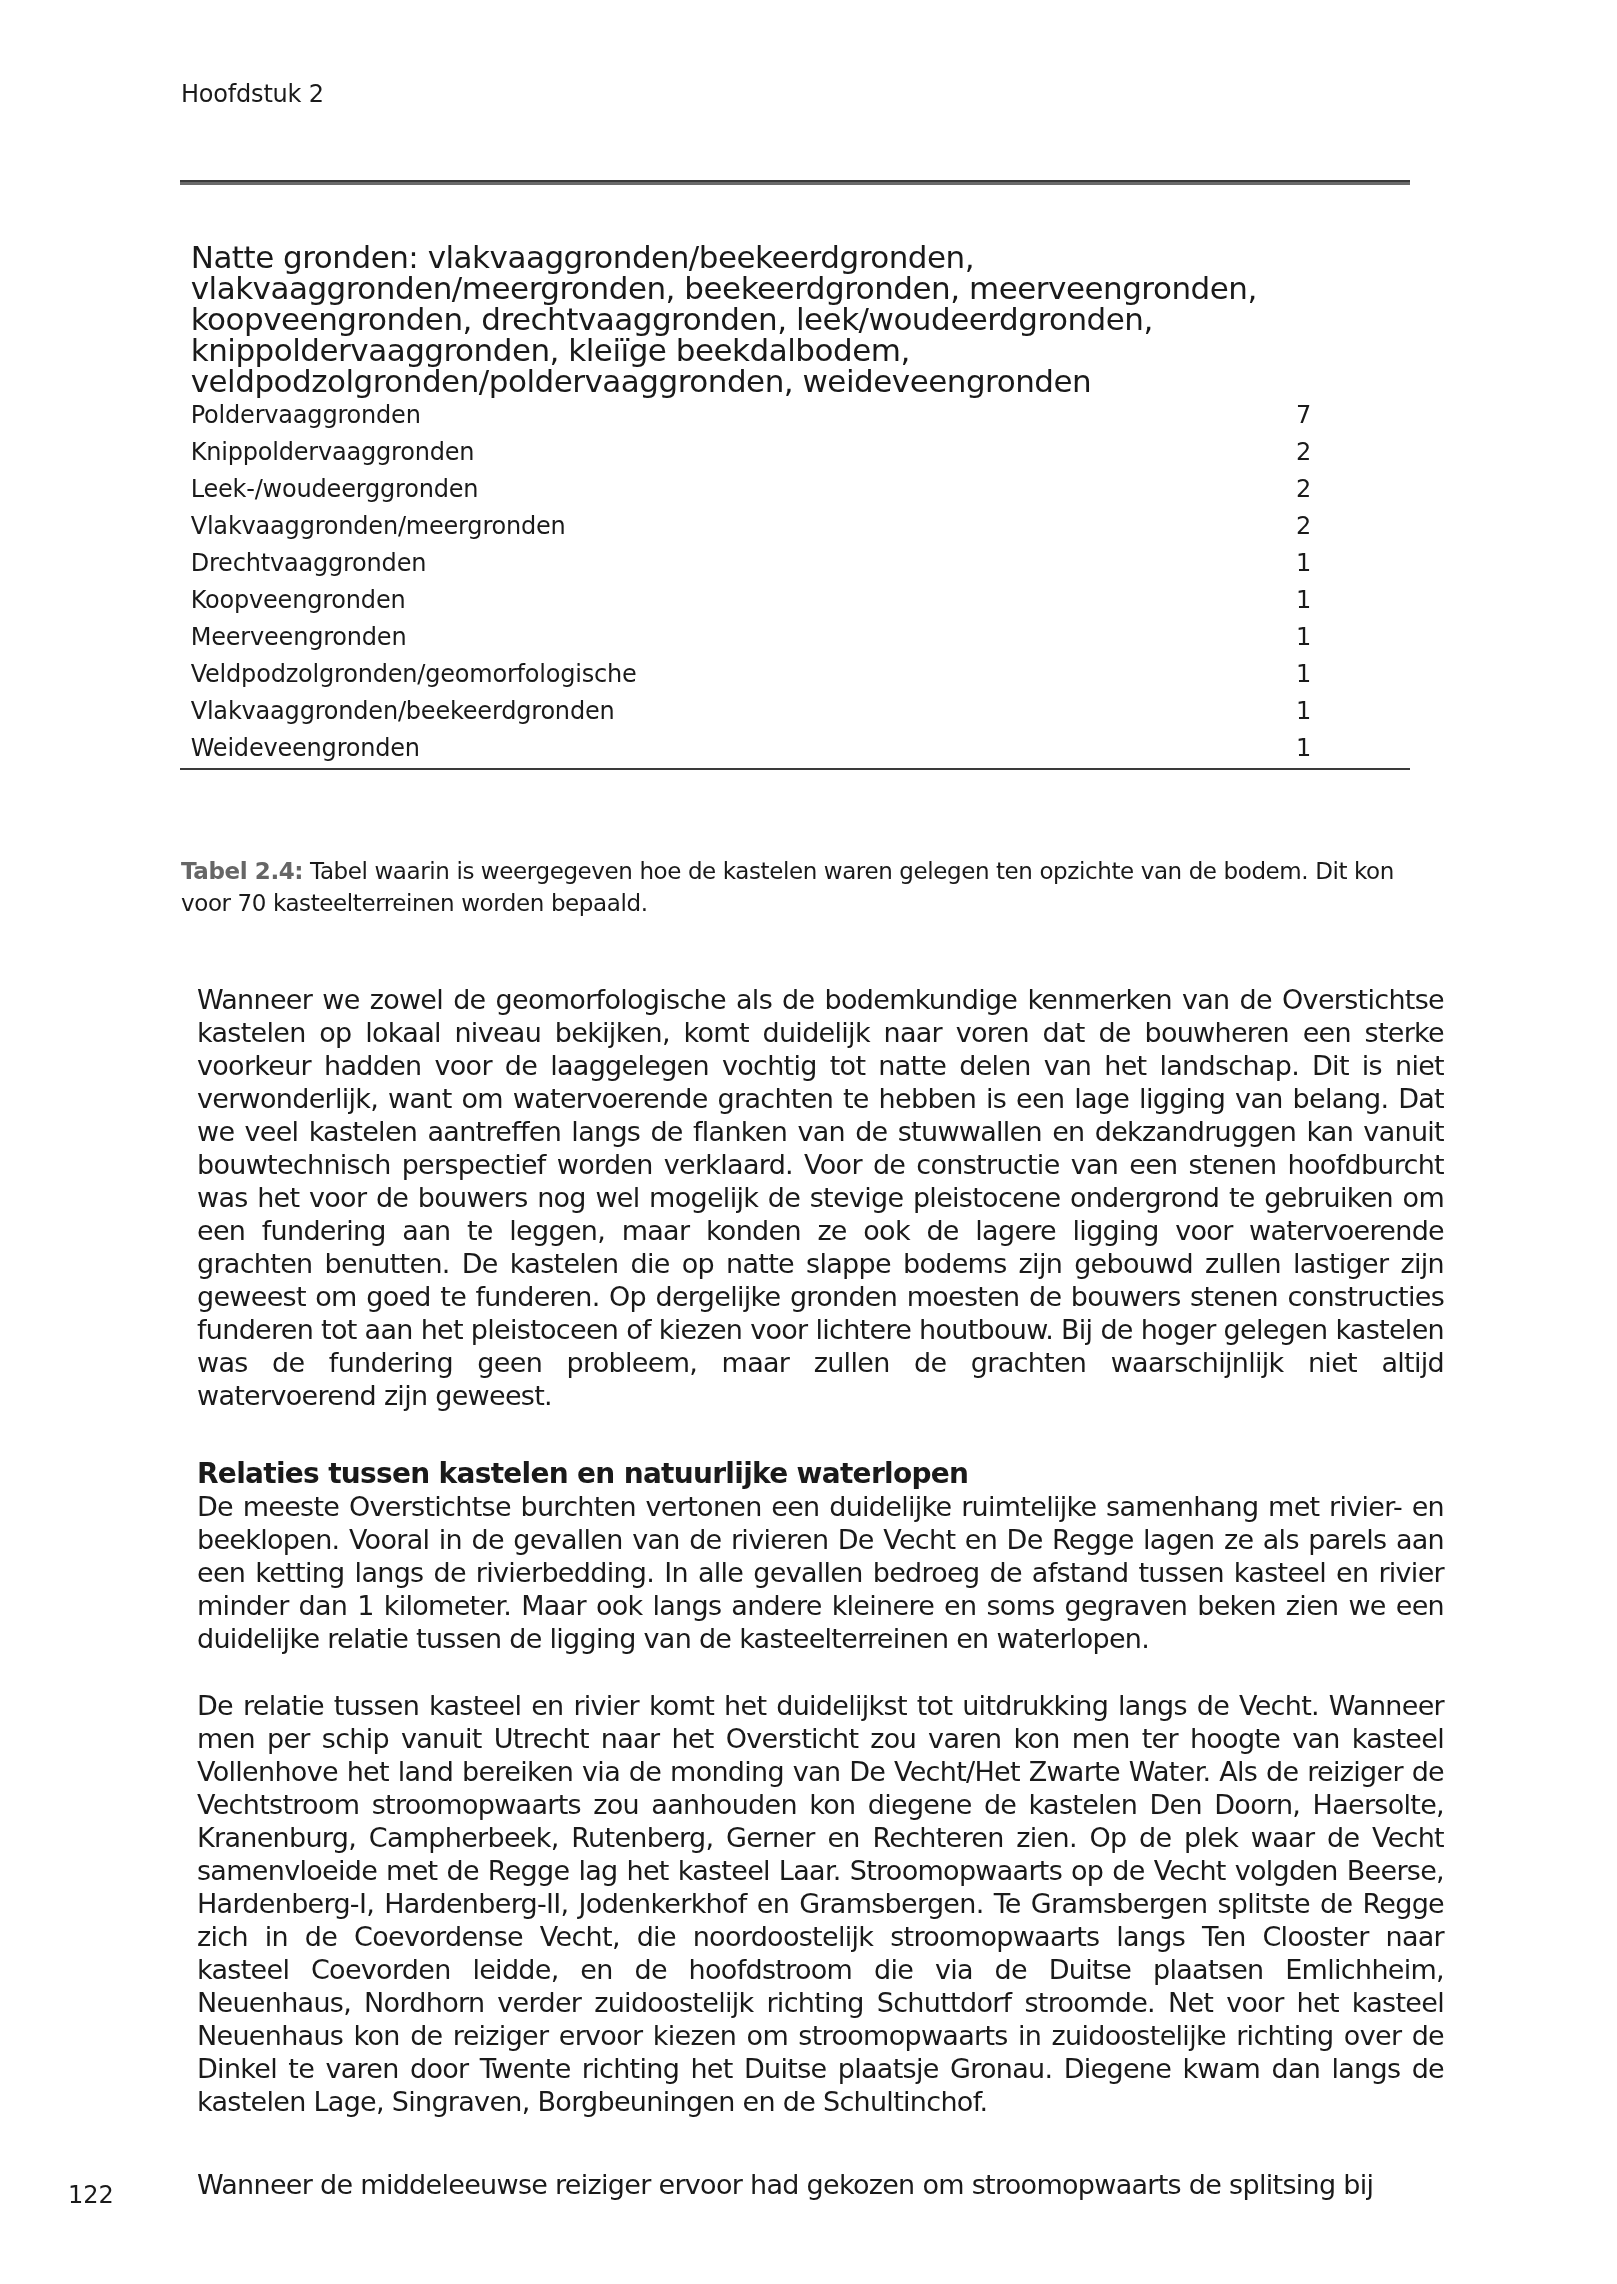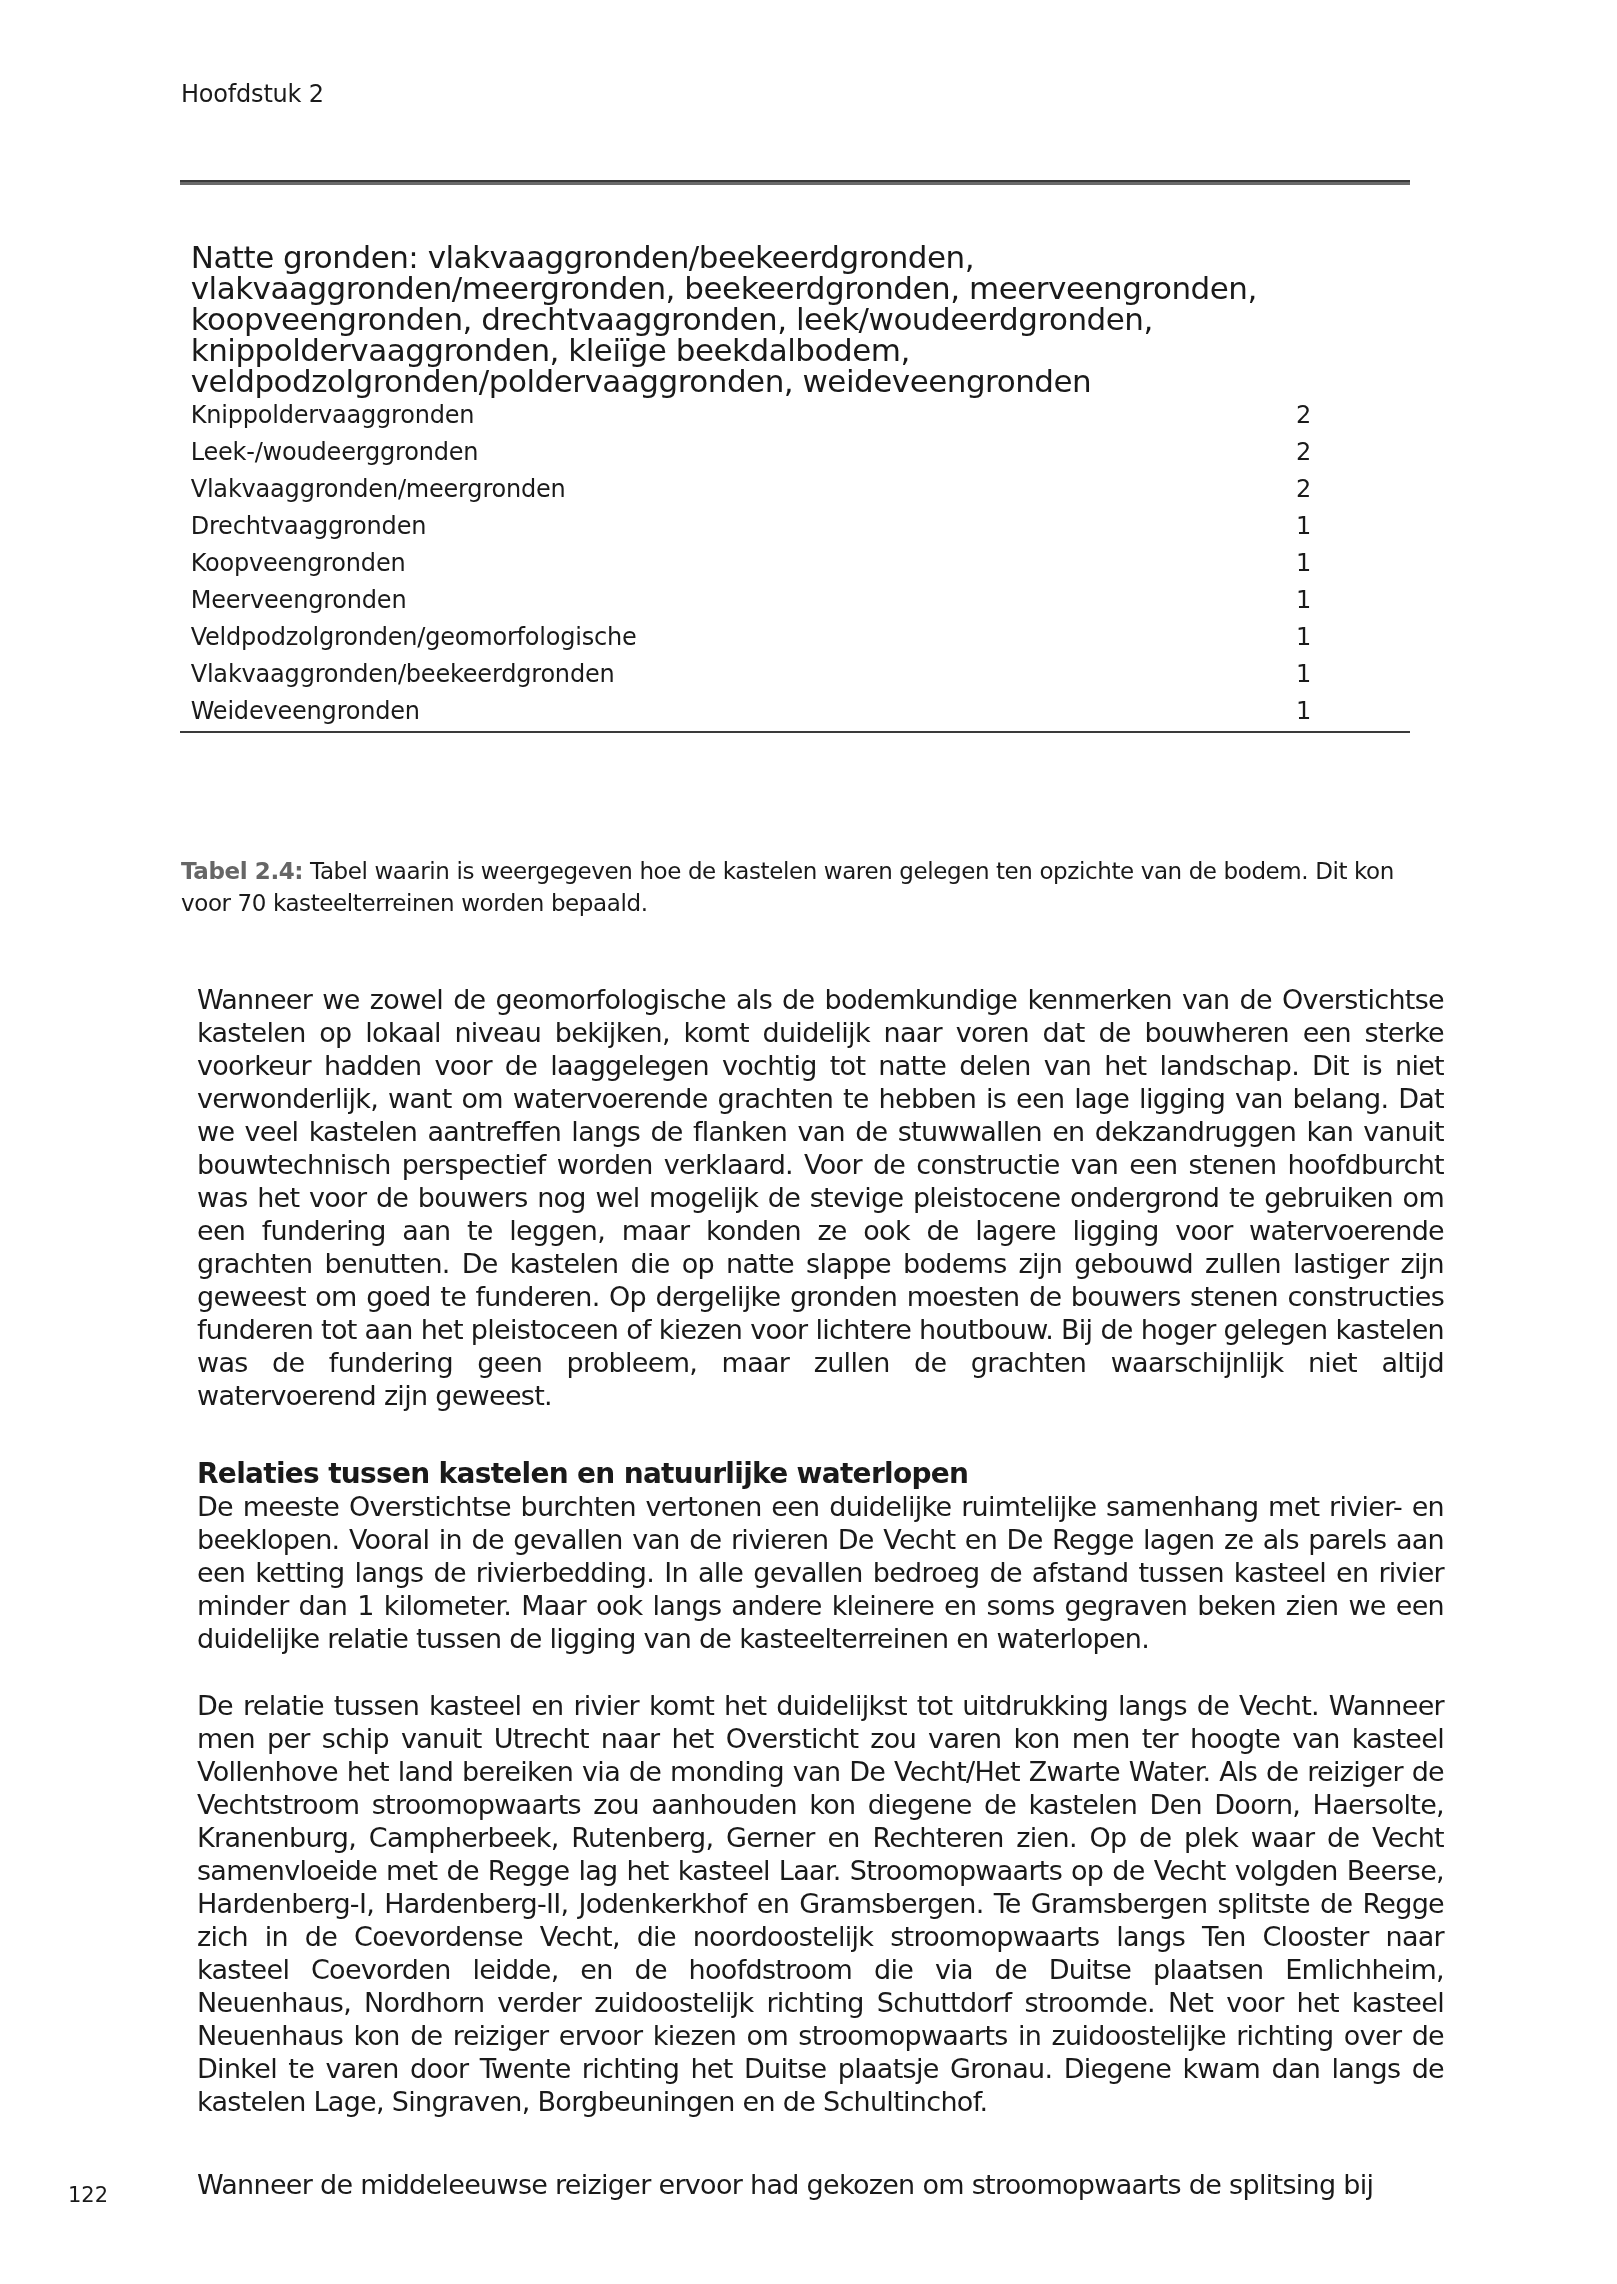--- a/index.html
+++ b/index.html
@@ -16,21 +16,21 @@
       left: 181px;
       top: 79px;
       font-size: 24px;
       line-height: 30px;
       letter-spacing: -0.2px;
     }
     .page-number {
       position: absolute;
       left: 68px;
       top: 2180px;
-      font-size: 21px;
+      font-size: 24px;
       line-height: 30px;
     }
     
     .soil-table {
       position: absolute;
       left: 180px;
       top: 180px;
       width: 1230px;
     }
     .rule-top { height: 2.3px; background: #3a3a3a; }
@@ -109,20 +109,24 @@
 <body>
 
 <div class="running-head">Hoofdstuk 2</div>
 
 <div class="soil-table">
   <div class="rule-top"></div>
   <div class="rule-mid"></div>
   <div class="group-heading">Natte gronden: vlakvaaggronden/beekeerdgronden, vlakvaaggronden/meergronden, beekeerdgronden, meerveengronden, koopveengronden, drechtvaaggronden, leek/woudeerdgronden, knippoldervaaggronden, kleiïge beekdalbodem, veldpodzolgronden/poldervaaggronden, weideveengronden</div>
   <div class="rows" id="table-rows">
       <div class="row">
+        <span class="cell-name">Poldervaaggronden</span>
+        <span class="cell-count">7</span>
+      </div>
+      <div class="row">
         <span class="cell-name">Knippoldervaaggronden</span>
         <span class="cell-count">2</span>
       </div>
       <div class="row">
         <span class="cell-name">Leek-/woudeerggronden</span>
         <span class="cell-count">2</span>
       </div>
       <div class="row">
         <span class="cell-name">Vlakvaaggronden/meergronden</span>
         <span class="cell-count">2</span>

